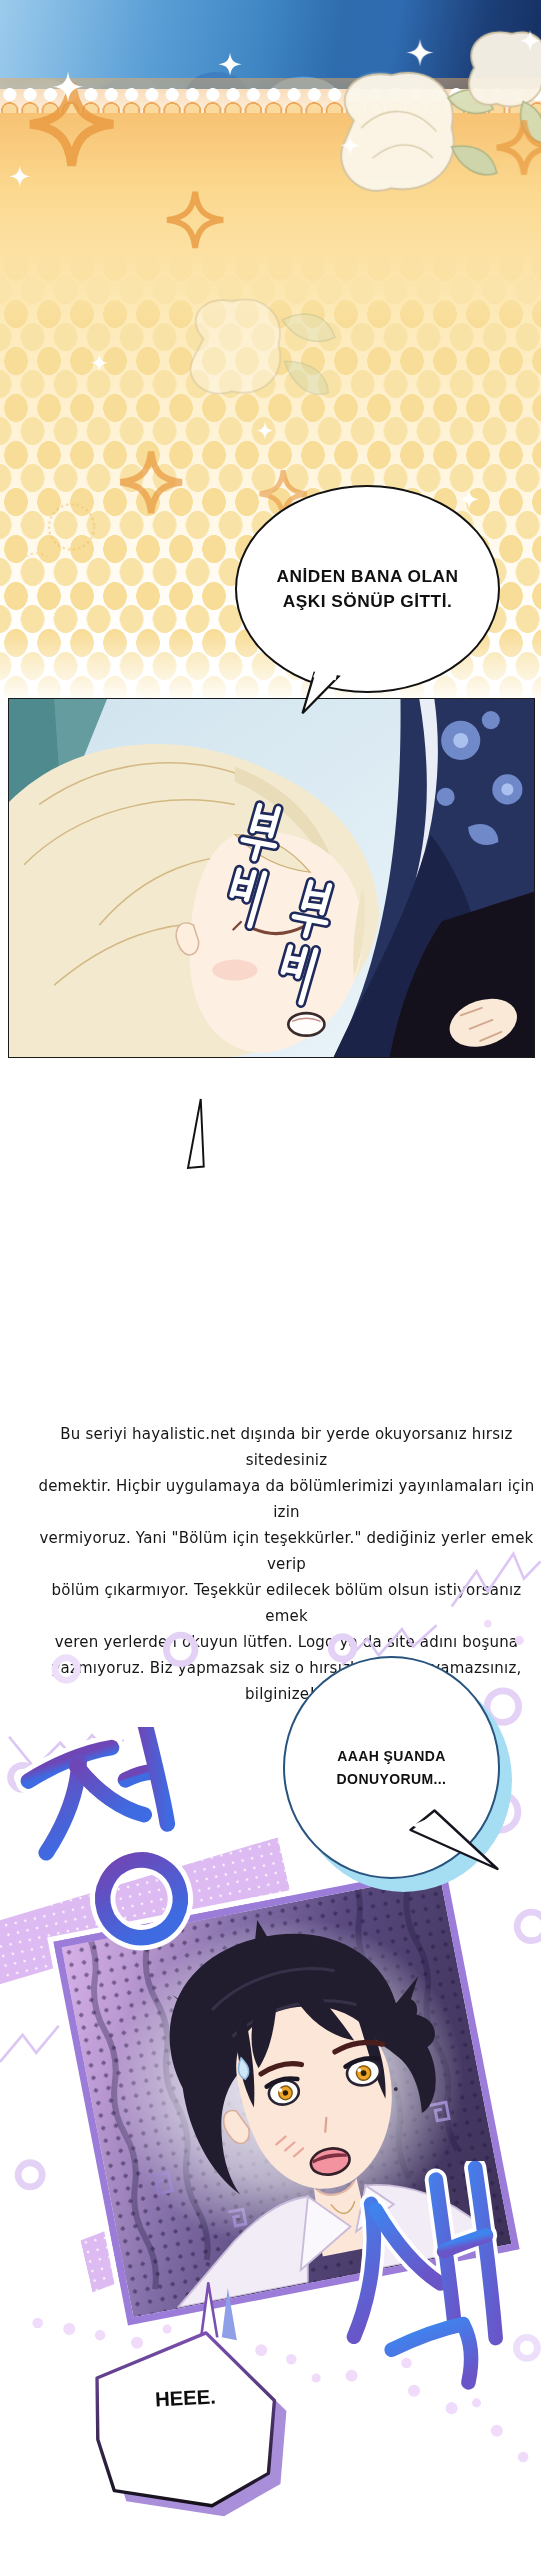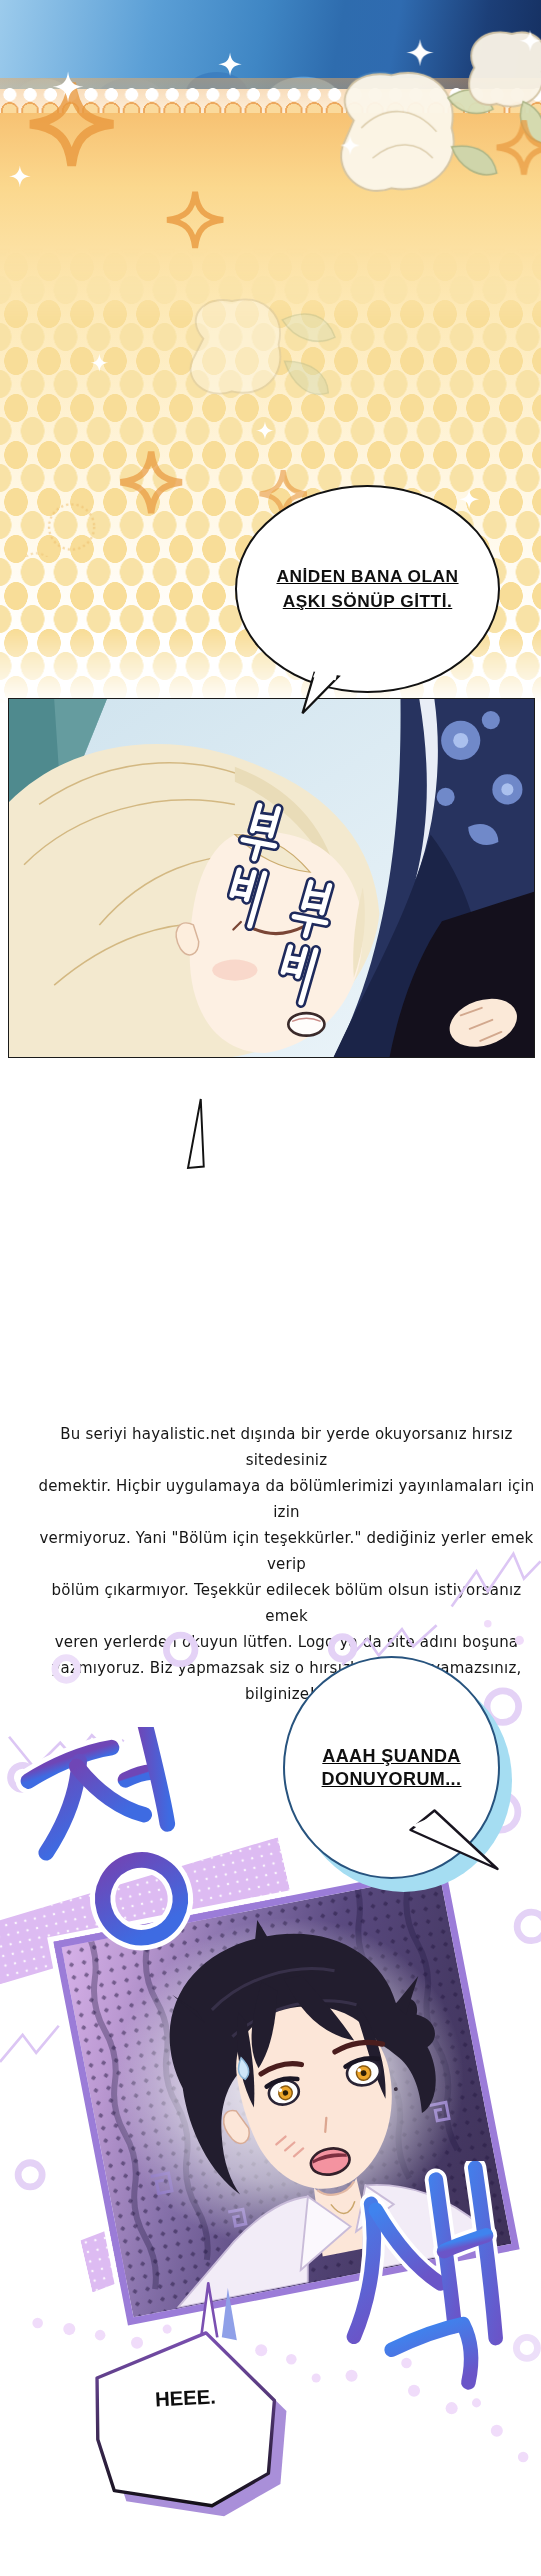--- a/index.html
+++ b/index.html
@@ -31,21 +31,21 @@
       radial-gradient(ellipse 12px 14.3px at 16px 19px,#f8dd98 96%,rgba(0,0,0,0) 100%),
       radial-gradient(ellipse 12px 14.3px at 16px 19px,#f8e2a6 96%,rgba(0,0,0,0) 100%);
     background-size:33px 47px,33px 47px;background-position:0 0,16.6px 23px;
     -webkit-mask-image:linear-gradient(180deg,rgba(0,0,0,0) 0,#000 16%,#000 84%,rgba(0,0,0,0) 100%);
     mask-image:linear-gradient(180deg,rgba(0,0,0,0) 0,#000 16%,#000 84%,rgba(0,0,0,0) 100%);}
 
   .sparkle{position:absolute;}
 
   
   .bubble{position:absolute;background:#ffffff;border:2.3px solid #121212;border-radius:50%;
-    display:flex;align-items:center;justify-content:center;z-index:4;text-decoration:underline;}
+    display:flex;align-items:center;justify-content:center;z-index:4;}
   .bubble-text{white-space:pre-line;text-align:center;color:#101010;font-weight:700;}
   .tail{position:absolute;z-index:5;}
 
   .note-text{position:absolute;left:0;top:1421px;width:542px;text-align:center;
     white-space:pre-line;color:#161616;font-family:"DejaVu Sans",sans-serif;
     font-size:15px;line-height:26px;letter-spacing:0.2px;padding-left:31px;}
 
   
   .panel1{position:absolute;left:7.5px;top:698px;width:527px;height:360px;
     border:1.5px solid #1a1a1a;overflow:hidden;background:#e9f2f7;z-index:3;}
@@ -288,21 +288,21 @@
       </g>
     </defs>
     <g transform="rotate(-17 50 60)">
       <use href="#jeong" stroke="#ffffff" stroke-width="13"></use>
       <use href="#jeong" stroke="url(#gj)" stroke-width="8"></use>
     </g>
   </svg>
 
   <div class="crescent"></div>
   <div class="bubble bubble-freezing">
-    <div class="bubble-text" style="font-size:18px;line-height:22.6px;letter-spacing:0.4px;">AAAH ŞUANDA
+    <div class="bubble-text" style="font-size:14px;line-height:22.6px;letter-spacing:0.4px;">AAAH ŞUANDA
 DONUYORUM...</div>
   </div>
   <svg class="tail" style="left:406px;top:1803px;width:99px;height:75px;z-index:5;" viewBox="0 0 132 100">
     <path d="M 6 36 L 122 88 L 38 10 Z" fill="#ffffff" stroke="#18141f" stroke-width="3.2" stroke-linejoin="round"></path>
     <path d="M 8 30 L 40 16 L 34 40 Z" fill="#ffffff"></path>
   </svg>
 
   <div class="panel2">
     <svg class="panel2-art" viewBox="0 0 510 500">
       <defs>

